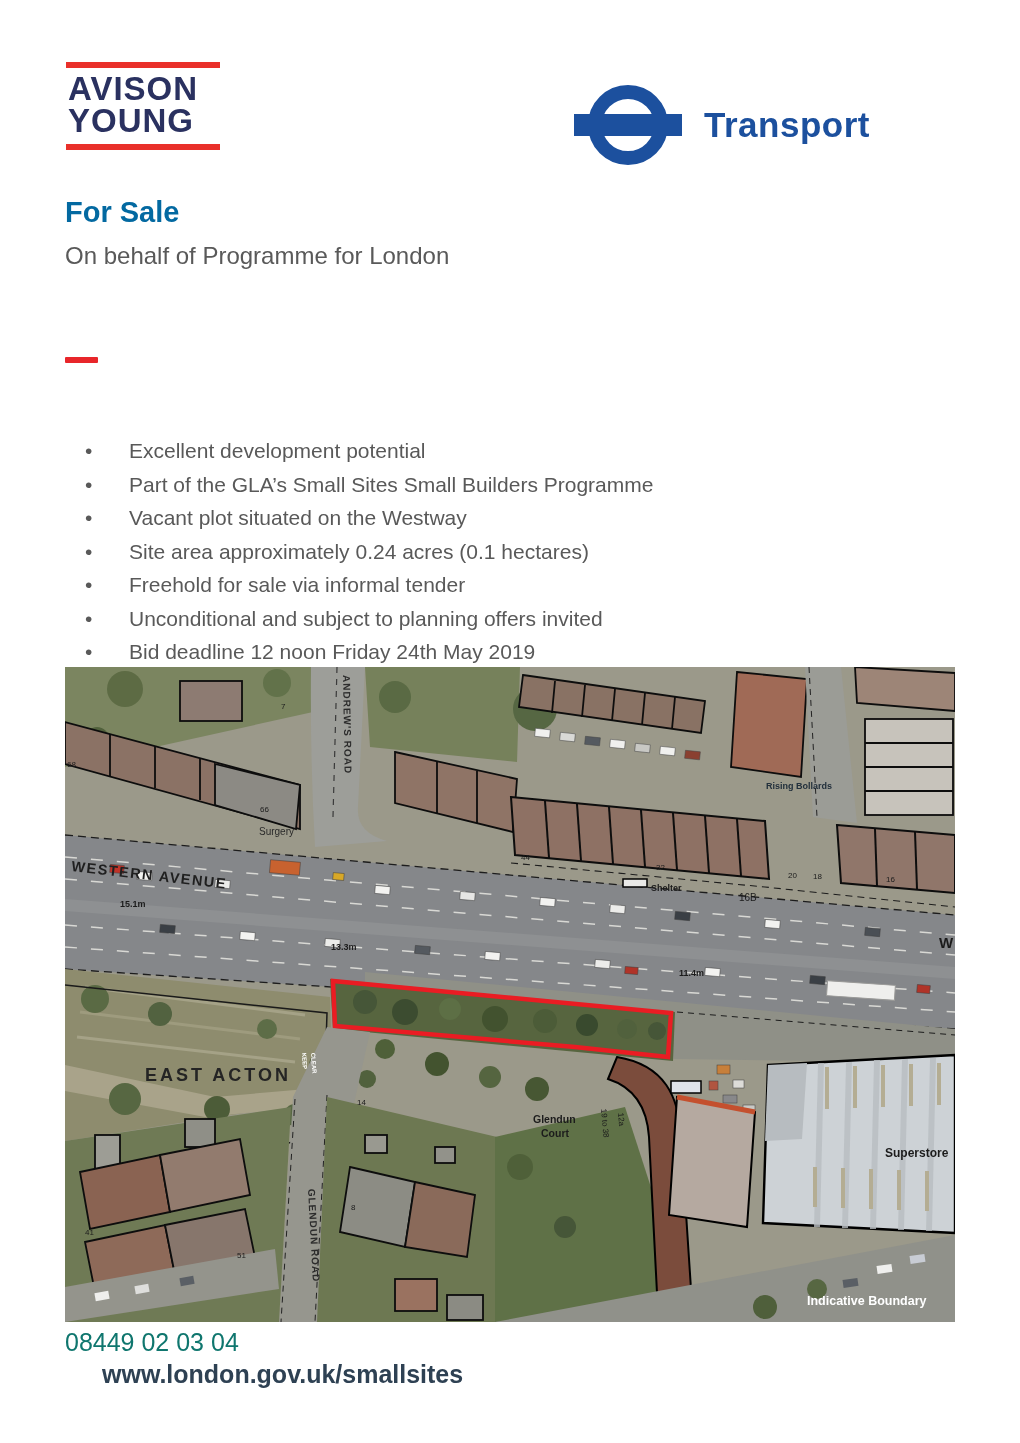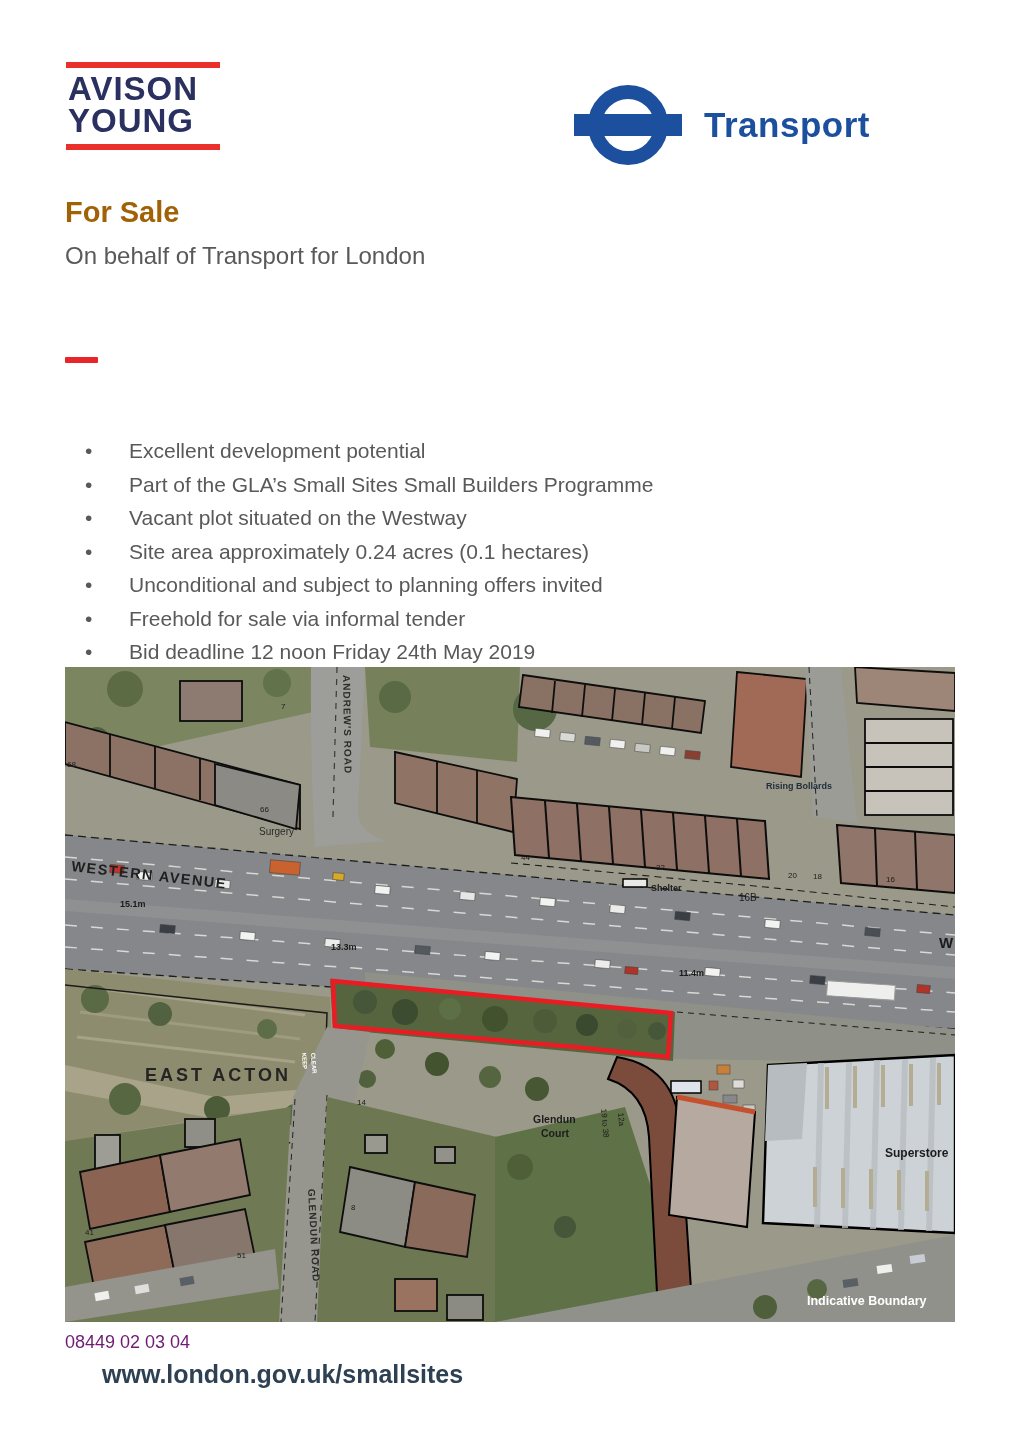--- a/index.html
+++ b/index.html
@@ -10,36 +10,36 @@
   .ay-logo { position:absolute; left:66px; top:62px; width:154px; }
   .ay-bar { height:6px; background:#e9302a; }
   .ay-text { color:#2a3160; font-weight:bold; font-size:33px; line-height:0.98; letter-spacing:1px; padding:5px 2px 6px 2px; }
 
   
   .tfl { position:absolute; left:574px; top:76px; display:flex; align-items:center; }
   .tfl-text { color:#1c509e; font-weight:bold; font-size:35px; line-height:1.05; margin-left:22px; letter-spacing:0.5px; }
 
   
   .title-block { position:absolute; left:65px; top:192px; }
-  .h-bold { font-size:29px; font-weight:bold; color:#a16207; line-height:40px; }
+  .h-bold { font-size:29px; font-weight:bold; color:#0369a1; line-height:40px; }
   .h-sub { font-size:24px; color:#595959; line-height:33px; margin-top:7px; }
 
   .red-dash { position:absolute; left:65px; top:357px; width:33px; height:6px; background:#e8262a; border-radius:1px; }
 
   .site-heading { position:absolute; left:65px; top:380px; font-size:20px; font-weight:bold; color:#4c4d4f; }
 
   .bullets { position:absolute; left:65px; top:409px; width:720px; list-style:none;margin-top:25px; }
   .bullets li { position:relative; font-size:21px; color:#595959; line-height:33.5px; padding-left:64px; }
   .bullets li::before { content:"\2022"; position:absolute; left:20px; top:0; font-size:21px; color:#595959; }
 
   .map-wrap { position:absolute; left:65px; top:667px; width:890px; height:655px; background:#9b998a; }
   .map-wrap svg { display:block; width:890px; height:655px; }
 
   .footer { position:absolute; left:65px; top:1327px; }
-  .footer-phone { font-size:18px; color:#701a75; line-height:30px; }
+  .footer-phone { font-size:25px; color:#0f766e; line-height:30px; }
   .footer-web { font-size:25px; font-weight:bold; color:#2e4153; line-height:30px; margin-top:2px;margin-left:37px; }
 
   svg text { font-family:"Liberation Sans", sans-serif; }
 </style>
 </head>
 <body>
 
 <div class="page">
 
   <div class="ay-logo">
@@ -57,34 +57,34 @@
       <rect x="0" y="38" width="108" height="22" fill="#1c509e"></rect>
     </svg>
     <div class="tfl-text">
       <div>Transport</div>
     </div>
   </div>
 
   <div class="title-block">
     <div class="h-bold">For Sale</div>
     <div class="h-sub">
-      <div>On behalf of Transport for London</div>
+      <div>On behalf of Programme for London</div>
     </div>
   </div>
 
   <div class="red-dash"></div>
 
 
   <ul class="bullets">
     <li>Excellent development potential</li>
     <li>Part of the GLA’s Small Sites Small Builders Programme</li>
     <li>Vacant plot situated on the Westway</li>
     <li>Site area approximately 0.24 acres (0.1 hectares)</li>
+    <li>Freehold for sale via informal tender</li>
     <li>Unconditional and subject to planning offers invited</li>
-    <li>Freehold for sale via informal tender</li>
     <li>Bid deadline 12 noon Friday 24th May 2019</li>
   </ul>
 
   <div class="map-wrap">
     <svg viewBox="0 0 890 655">
 
       <rect x="0" y="0" width="890" height="655" fill="#9b998a"></rect>
 
       <g>
         <polygon points="0,0 250,0 248,45 0,100" fill="#7b8560"></polygon>

